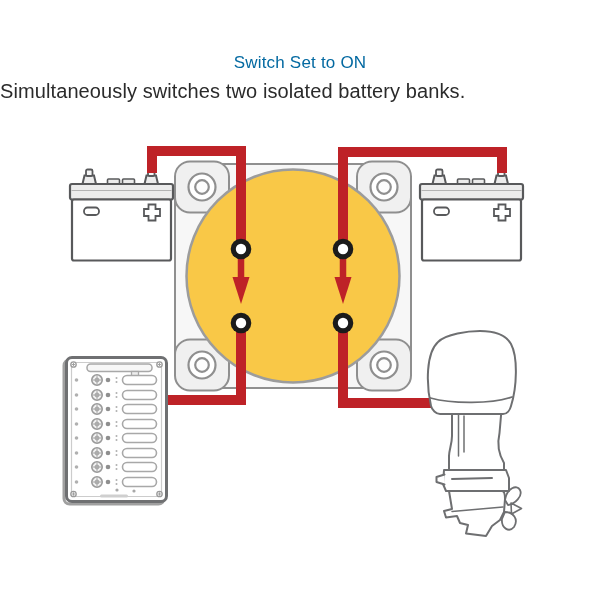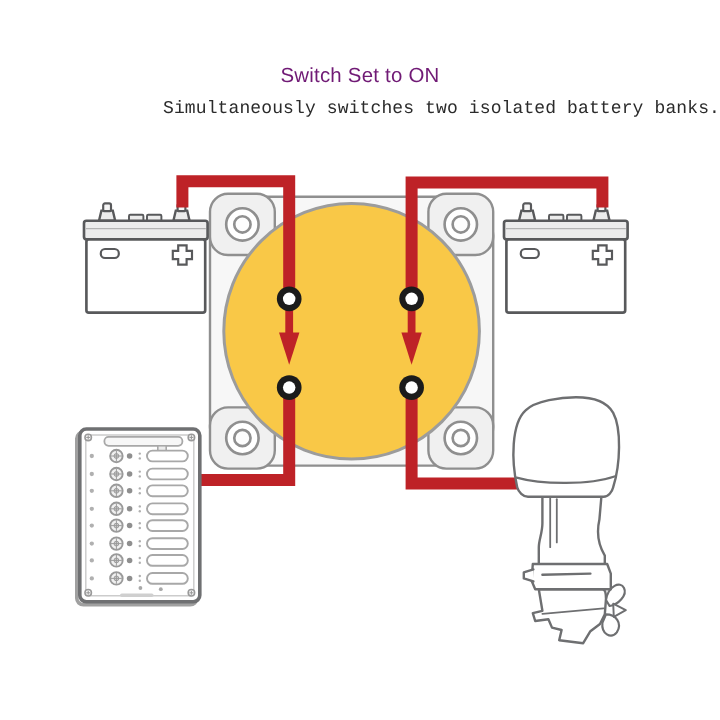--- a/index.html
+++ b/index.html
@@ -2,25 +2,25 @@
 <html><head>
 <meta charset="utf-8">
 <style>
   html,body{margin:0;padding:0;background:#ffffff;}
   body{
     width:600px;height:600px;position:relative;overflow:hidden;
     font-family:"Liberation Sans", sans-serif;
   }
   .title{
     position:absolute;top:53px;left:0;right:0;text-align:center;
-    font-size:17px;line-height:20px;color:#701a75;letter-spacing:.2px;
+    font-size:17px;line-height:20px;color:#0369a1;letter-spacing:.2px;
   }
   .subtitle{
-    position:absolute;top:82px;left:0;right:0;text-align:right;
-    font-size:15px;line-height:18px;color:#2b2b2b;letter-spacing:.1px;font-family:Liberation Mono, monospace;
+    position:absolute;top:82px;left:0;right:0;text-align:left;
+    font-size:20px;line-height:18px;color:#2b2b2b;letter-spacing:.1px;
   }
   svg{position:absolute;left:0;top:0;}
 </style>
 </head>
 <body>
 
 <div class="title">Switch Set to ON</div>
 <div class="subtitle">Simultaneously switches two isolated battery banks.</div>
 
 <svg width="600" height="600" viewBox="0 0 600 600">

